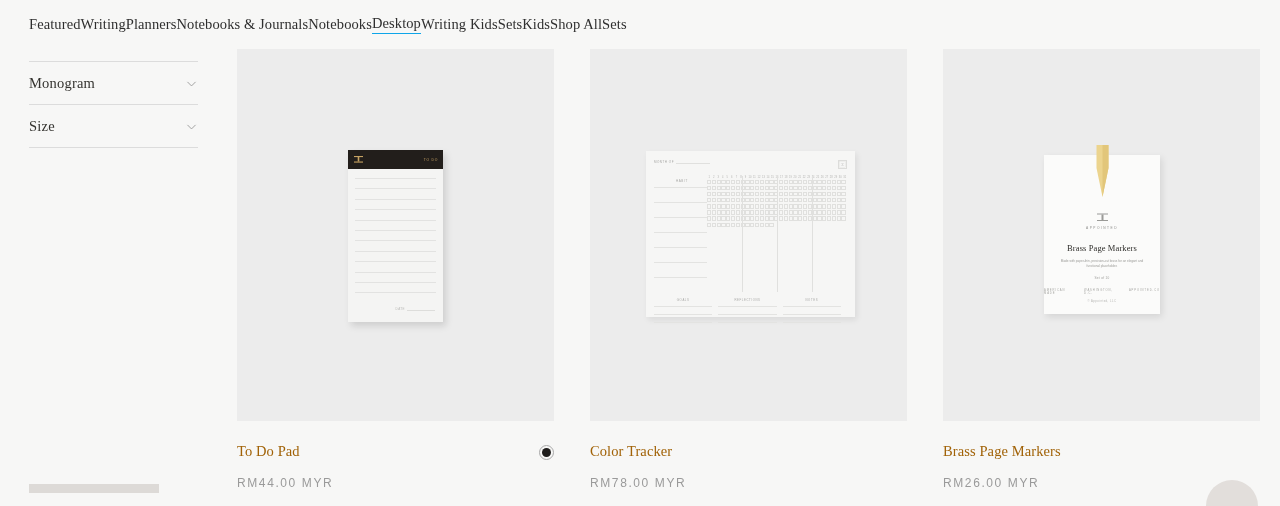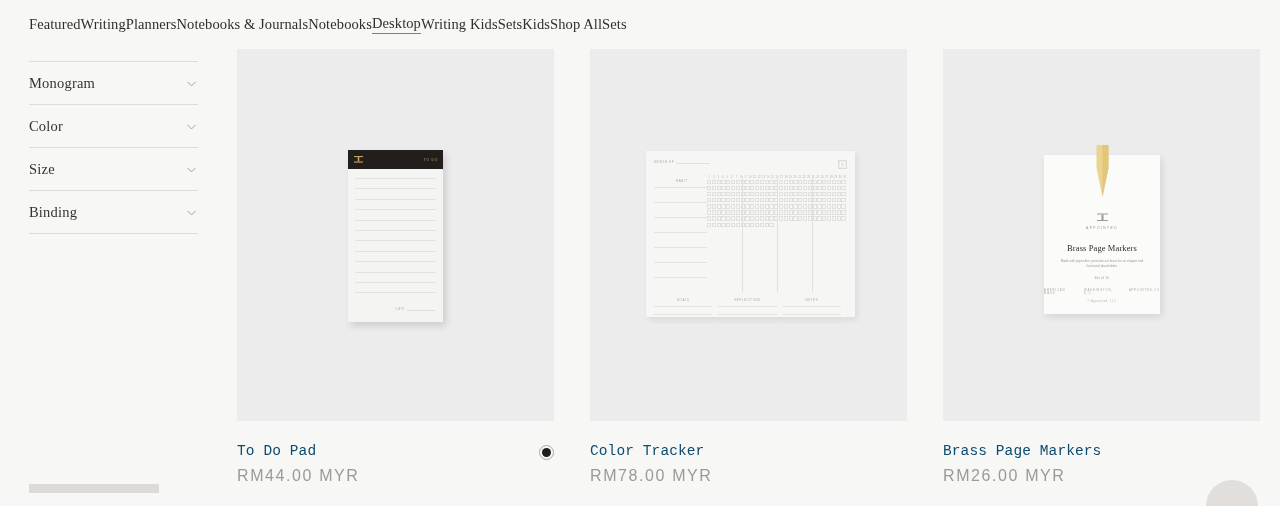--- a/index.html
+++ b/index.html
@@ -98,31 +98,31 @@
     overflow: hidden;
     cursor: pointer;
   }
   .meta {
     padding-top: 22px;
     display: flex;
     align-items: flex-start;
     justify-content: space-between;
   }
   .p-title {
-    font-family: Liberation Mono, monospace;
+    font-family: Liberation Serif, serif;
     font-size: 14.5px;
-    color: #0c4a6e;
+    color: #a16207;
     letter-spacing: .1px;
   }
   .p-price {
     font-family: "Liberation Sans", sans-serif;
-    font-size: 16px;
+    font-size: 12px;
     color: #9a9a9a;
     letter-spacing: 1.6px;
-    margin-top: 8px;
+    margin-top: 16px;
   }
   .swatch {
     width: 15px; height: 15px;
     border-radius: 50%;
     border: 1px solid #a9a9a9;
     display: flex; align-items: center; justify-content: center;
     margin-top: 2px;
     cursor: pointer;
     background: #f7f7f6;
     flex: 0 0 auto;
@@ -300,40 +300,28 @@
   <aside class="sidebar">
     <div class="filter-top-rule"></div>
 
     <div class="filter">
       <span class="filter-label">Monogram</span>
       <svg class="chev" viewBox="0 0 16 16">
         <path d="M3 6 L8 11 L13 6" fill="none" stroke="#5d5d5d" stroke-width="1.1"></path>
       </svg>
     </div>
 
-    <div class="filter">
-      <span class="filter-label">Color</span>
-      <svg class="chev" viewBox="0 0 16 16">
-        <path d="M3 6 L8 11 L13 6" fill="none" stroke="#5d5d5d" stroke-width="1.1"></path>
-      </svg>
-    </div>
 
     <div class="filter">
       <span class="filter-label">Size</span>
       <svg class="chev" viewBox="0 0 16 16">
         <path d="M3 6 L8 11 L13 6" fill="none" stroke="#5d5d5d" stroke-width="1.1"></path>
       </svg>
     </div>
 
-    <div class="filter">
-      <span class="filter-label">Binding</span>
-      <svg class="chev" viewBox="0 0 16 16">
-        <path d="M3 6 L8 11 L13 6" fill="none" stroke="#5d5d5d" stroke-width="1.1"></path>
-      </svg>
-    </div>
 
     <div class="price-bar"></div>
   </aside>
 
   <main class="grid">
 
     <article class="card">
       <div class="tile">
         <div class="pad">
           <div class="pad-head">

